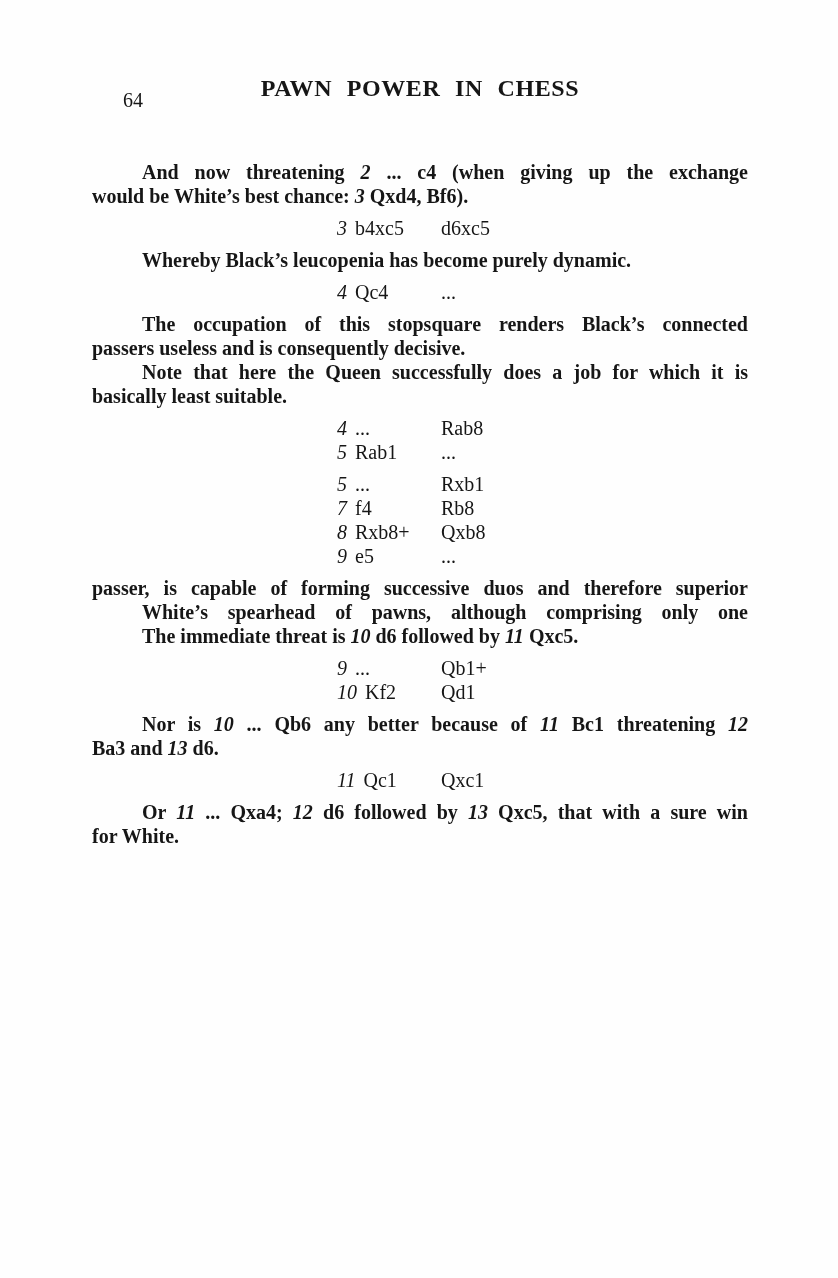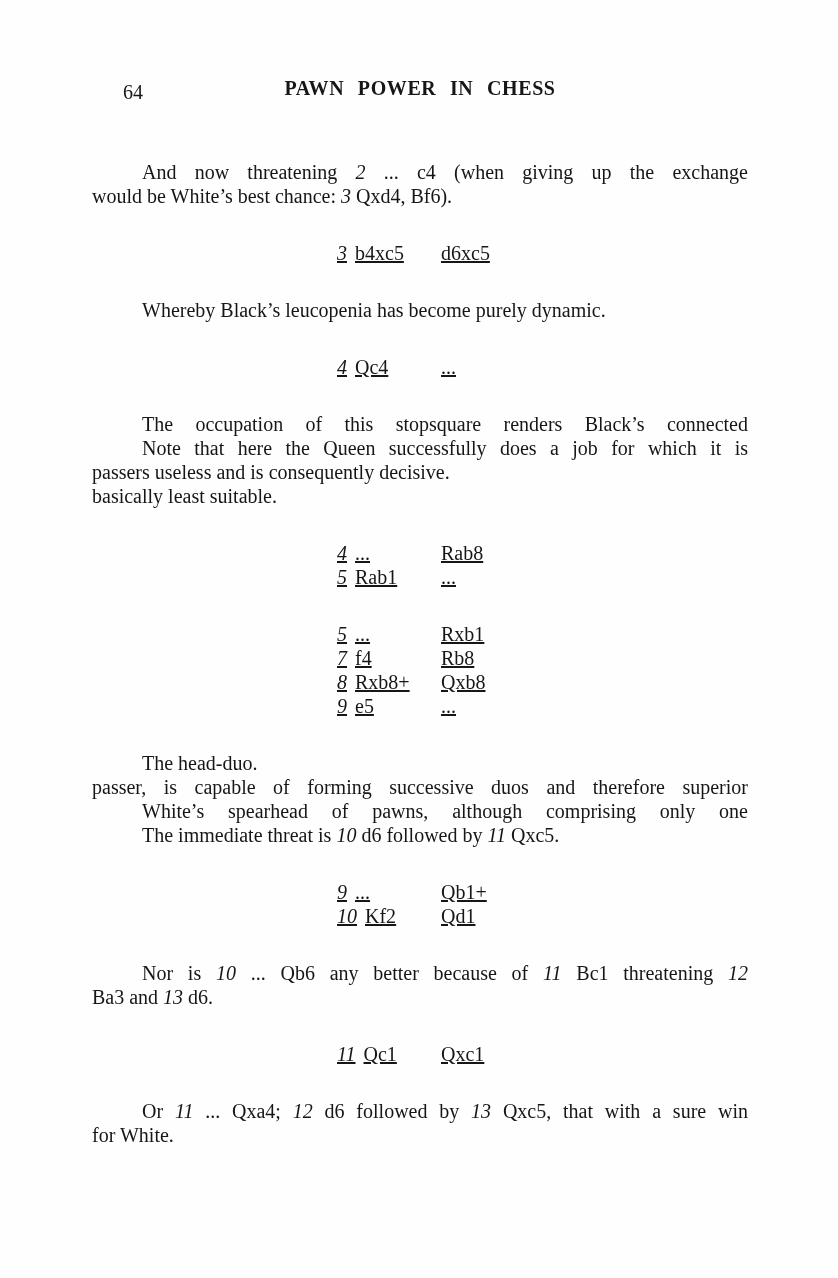--- a/index.html
+++ b/index.html
@@ -22,40 +22,40 @@
     overflow: hidden;
   }
   .page-header {
     position: relative;
     height: 24px;
     margin-bottom: 60px;
   }
   .page-number {
     position: absolute;
     left: 31px;
-    top: 4px;
+    top: 12px;
     text-align: right;
   }
   .running-title {
     text-align: center;
     font-weight: 700;
-    font-size: 20px;
+    font-size: 24px;
     letter-spacing: 0.6px;
     word-spacing: 8px;
   }
-  .para { margin: 0; }
+  .para { margin: 0; font-weight: bold; }
   .line { min-height: 24px; }
   .line.ind { text-indent: 50px; }
   .line.j {
     text-align: justify;
     text-align-last: justify;
     word-spacing: -1px;
   }
   em { font-style: italic; }
-  .moves { margin: 33px 0; text-decoration: underline; }
+  .moves { margin: 8px 0; }
   .mrow { display: flex; margin-left: 245px; }
   .wcol { width: 104px; flex: 0 0 104px; white-space: nowrap; }
   .mnum { font-style: italic; margin-right: 8px; }
   .bcol { white-space: nowrap; }
 </style>
 </head>
 <body>
 
 <div class="page">
   <div class="page-header">
@@ -77,22 +77,22 @@
         <div class="line ind"><span class="text-run">Whereby Black’s leucopenia has become purely dynamic.</span></div>
       </div>
       <div class="moves">
         <div class="mrow">
           <span class="wcol"><em class="mnum">4</em><span class="wmove">Qc4</span></span>
           <span class="bcol">...</span>
         </div>
       </div>
       <div class="para">
         <div class="line j ind"><span class="text-run">The occupation of this stopsquare renders Black’s connected</span></div>
+        <div class="line"><span class="text-run">passers useless and is consequently decisive.</span></div>
         <div class="line j ind"><span class="text-run">Note that here the Queen successfully does a job for which it is</span></div>
-        <div class="line"><span class="text-run">passers useless and is consequently decisive.</span></div>
         <div class="line"><span class="text-run">basically least suitable.</span></div>
       </div>
       <div class="moves">
         <div class="mrow">
           <span class="wcol"><em class="mnum">4</em><span class="wmove">...</span></span>
           <span class="bcol">Rab8</span>
         </div>
         <div class="mrow">
           <span class="wcol"><em class="mnum">5</em><span class="wmove">Rab1</span></span>
           <span class="bcol">...</span>
@@ -112,21 +112,20 @@
         <div class="mrow">
           <span class="wcol"><em class="mnum">8</em><span class="wmove">Rxb8+</span></span>
           <span class="bcol">Qxb8</span>
         </div>
         <div class="mrow">
           <span class="wcol"><em class="mnum">9</em><span class="wmove">e5</span></span>
           <span class="bcol">...</span>
         </div>
       </div>
       <div class="para">
-        <div class="line ind"><span class="text-run">The head-duo.</span></div>
         <div class="line j"><span class="text-run">passer, is capable of forming successive duos and therefore superior</span></div>
         <div class="line j ind"><span class="text-run">White’s spearhead of pawns, although comprising only one</span></div>
         <div class="line ind"><span class="text-run">The immediate threat is </span><em class="inline-move-num">10</em><span class="text-run"> d6 followed by </span><em class="inline-move-num">11</em><span class="text-run"> Qxc5.</span></div>
       </div>
       <div class="moves">
         <div class="mrow">
           <span class="wcol"><em class="mnum">9</em><span class="wmove">...</span></span>
           <span class="bcol">Qb1+</span>
         </div>
         <div class="mrow">

